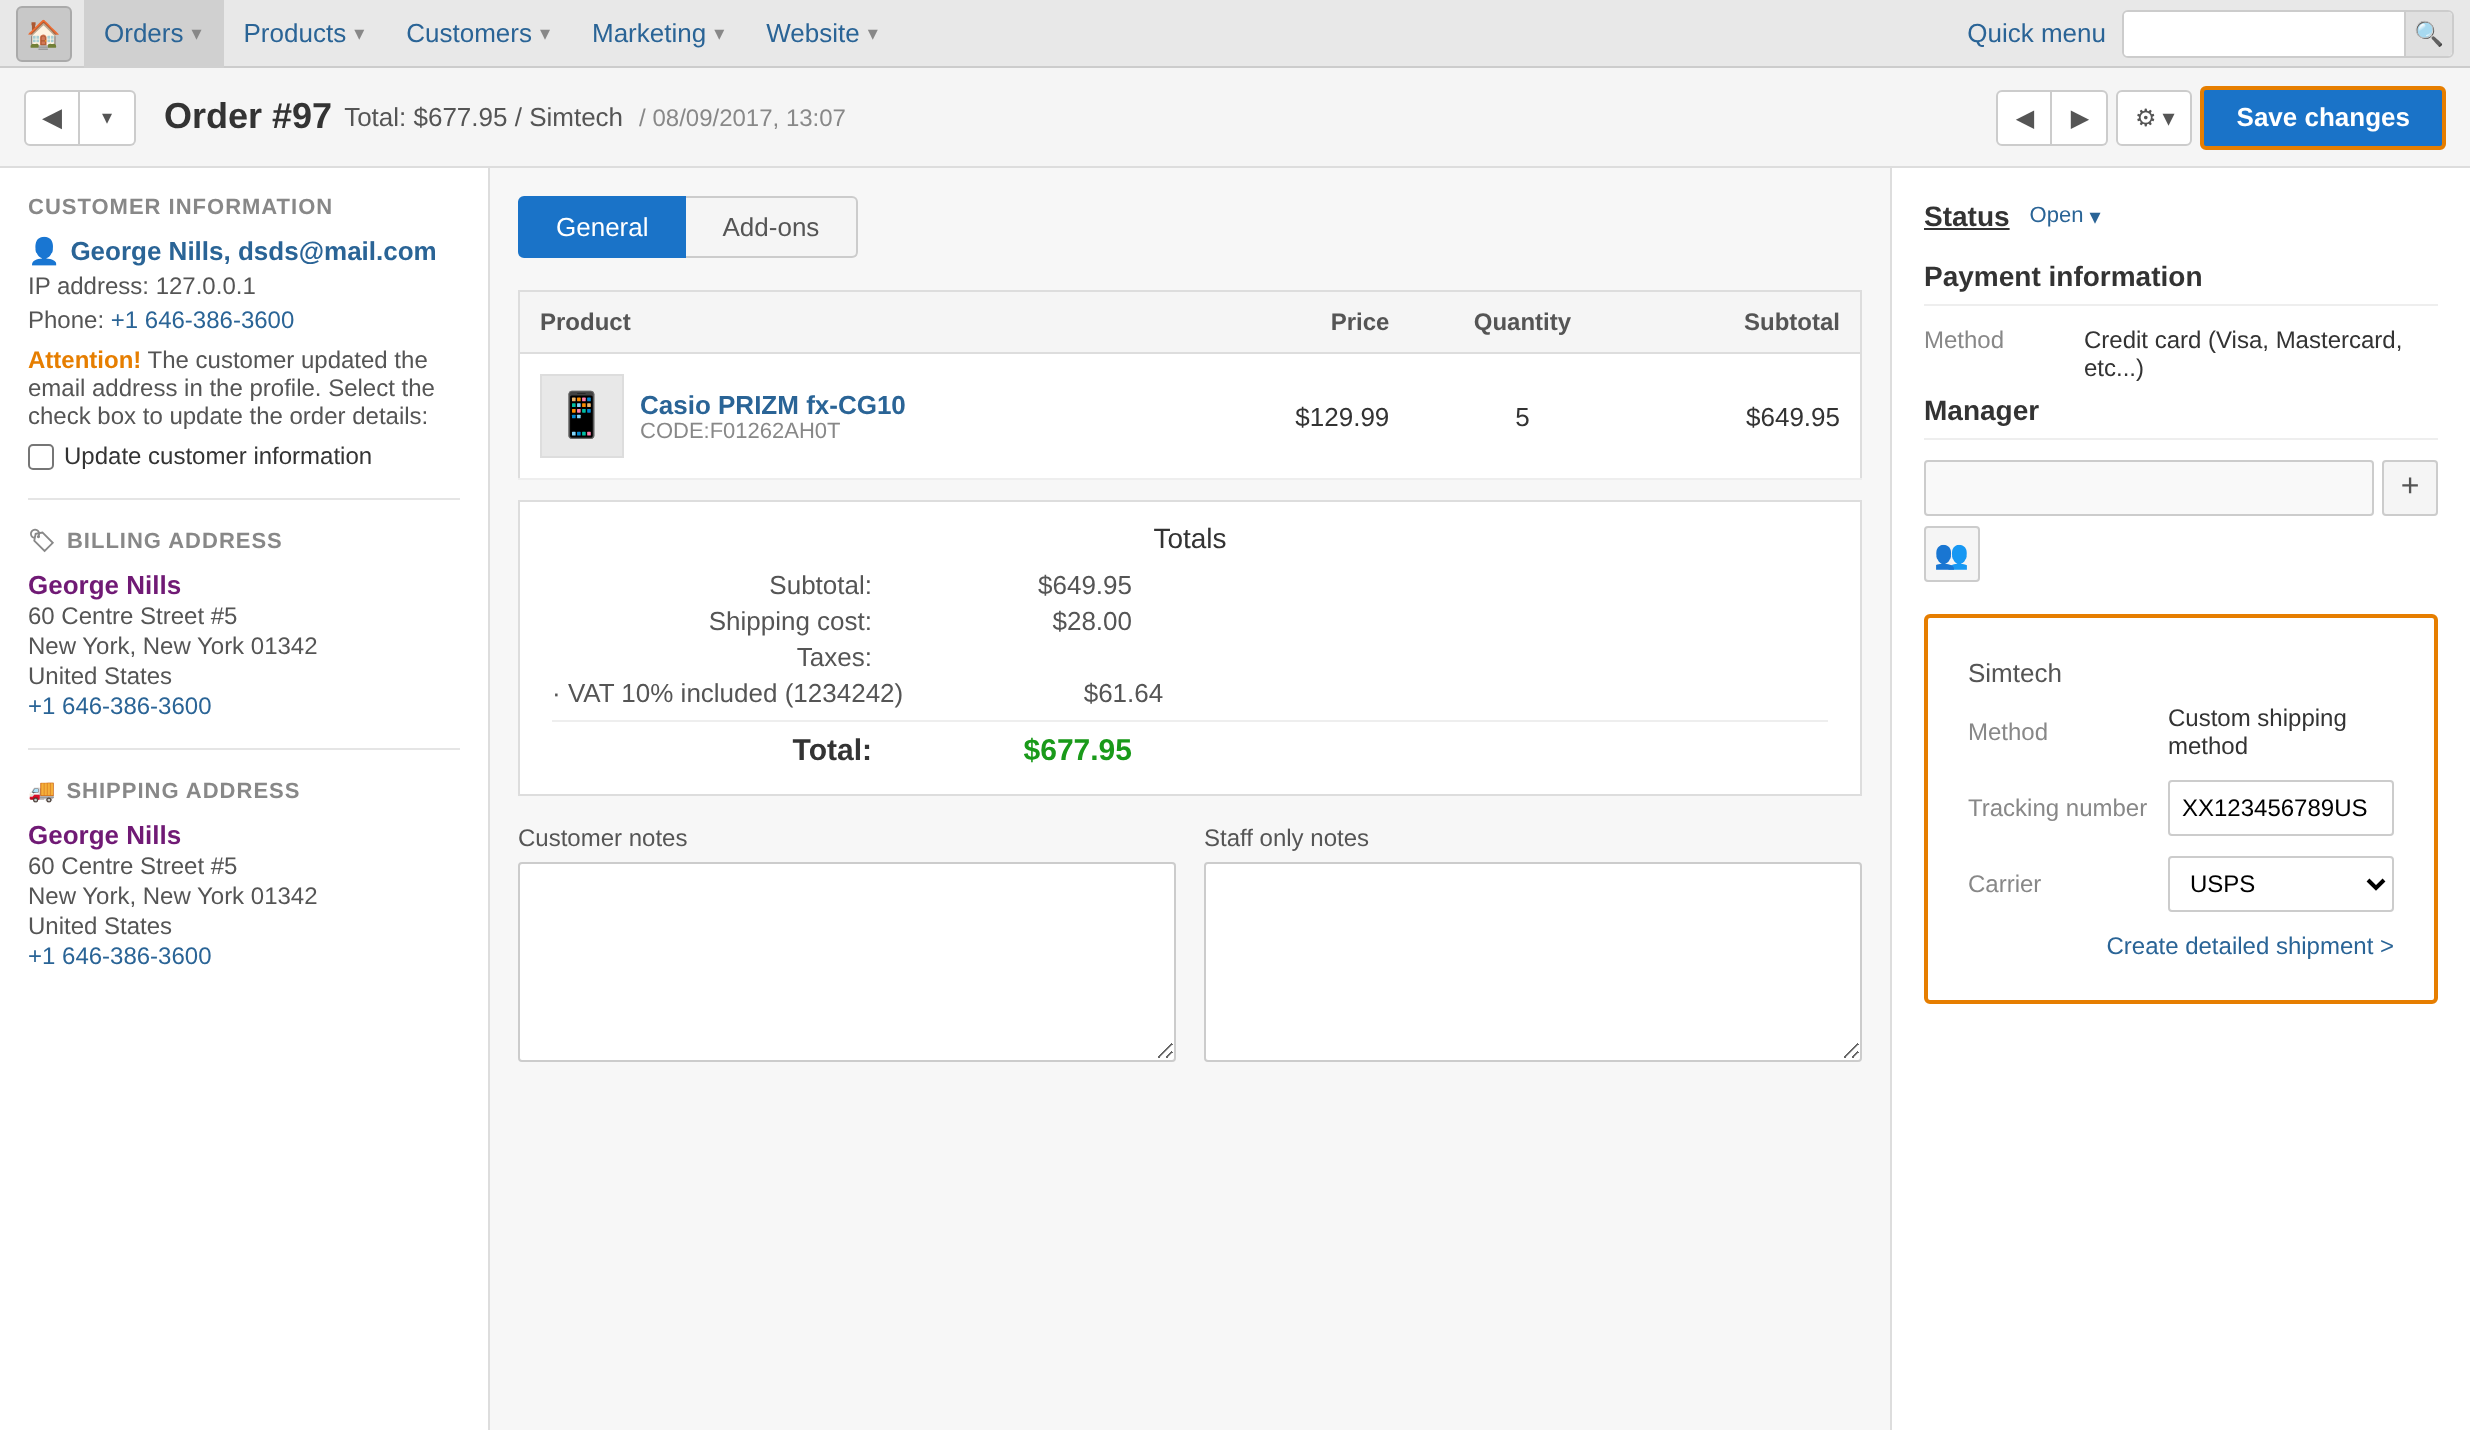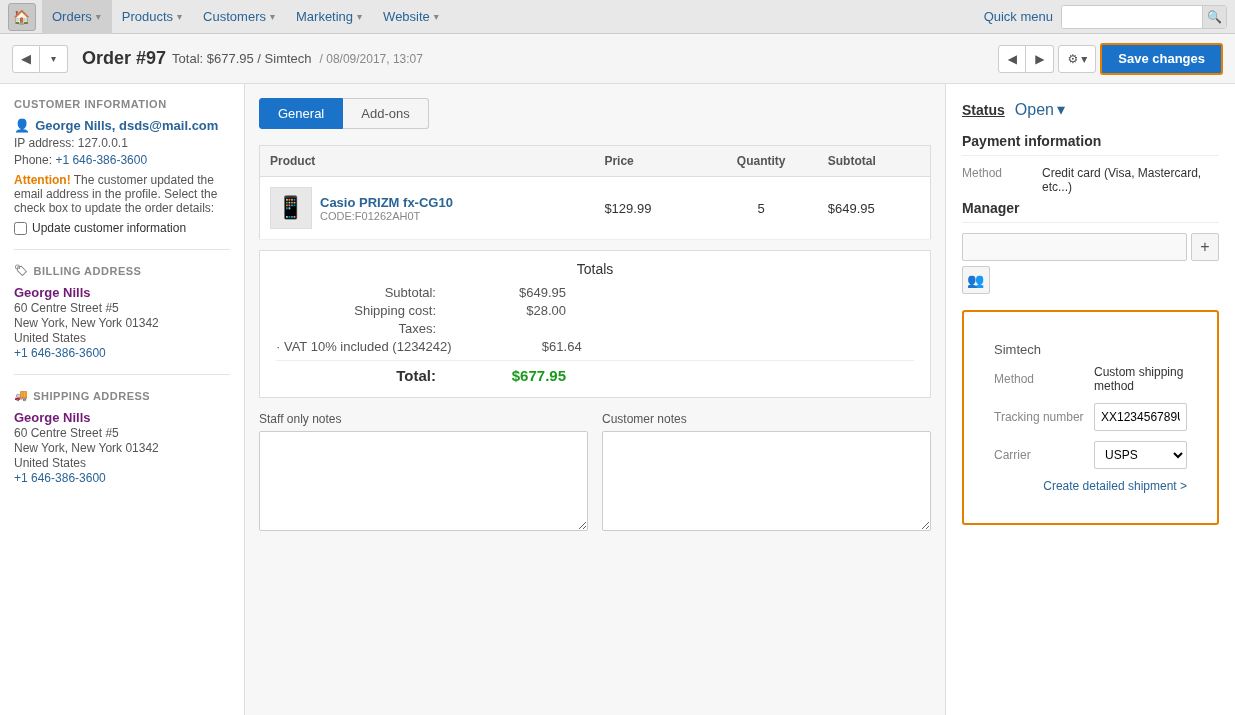--- a/index.html
+++ b/index.html
@@ -231,21 +231,21 @@
       font-size: 12px;
       font-weight: bold;
       color: #555;
     }
     .order-table td {
       padding: 10px;
       border-bottom: 1px solid #eee;
       font-size: 13px;
       vertical-align: middle;
     }
-    .order-table th.right, .order-table td.right { }
+    .order-table th.right, .order-table td.right { text-align: right; }
     .order-table th.center, .order-table td.center { text-align: center; }
     .product-img {
       width: 42px; height: 42px;
       background: #e8e8e8;
       display: flex; align-items: center; justify-content: center;
       font-size: 22px;
       border: 1px solid #ddd;
       margin-right: 8px;
       flex-shrink: 0;
     }
@@ -316,21 +316,21 @@
     }
 
     
     .status-row {
       display: flex; align-items: center; gap: 10px;
       margin-bottom: 14px;
     }
     .status-label { font-size: 14px; font-weight: bold; color: #333; text-decoration: underline; }
     .status-value {
       color: #2a6496;
-      font-size: 16px;
+      font-size: 11px;
       cursor: pointer;
       display: flex; align-items: center; gap: 3px;
     }
 
     .section-title-rp {
       font-size: 14px;
       font-weight: bold;
       color: #333;
       margin-bottom: 10px;
       border-bottom: 1px solid #eee;
@@ -371,21 +371,21 @@
       height: 28px; width: 28px;
       display: flex; align-items: center; justify-content: center;
       cursor: pointer; font-size: 14px; color: #555;
       border-radius: 2px;
       margin-top: 5px;
     }
 
     .shipping-section {
       border: 2px solid #e67e00;
       border-radius: 3px;
-      padding: 30px;
+      padding: 20px;
       margin-bottom: 10px;
     }
     .shipping-company { font-size: 13px; color: #555; margin-bottom: 8px; }
     .shipping-info-row {
       display: flex;
       margin-bottom: 10px;
       font-size: 12px;
       align-items: center;
     }
     .shipping-info-row .s-key { color: #888; min-width: 100px; }
@@ -574,25 +574,25 @@
         <span class="value">$61.64</span>
       </div>
       <div class="totals-row total-row">
         <span class="label">Total:</span>
         <span class="value">$677.95</span>
       </div>
     </div>
 
     <div class="notes-section">
       <div class="note-block">
+        <div class="note-label">Customer notes</div>
+        <textarea class="note-textarea" style=""></textarea>
+      </div>
+      <div class="note-block">
         <div class="note-label">Staff only notes</div>
-        <textarea class="note-textarea" style=""></textarea>
-      </div>
-      <div class="note-block">
-        <div class="note-label">Customer notes</div>
         <textarea class="note-textarea" style=""></textarea>
       </div>
     </div>
   </div>
 
   <div class="right-panel">
 
     <div class="status-row">
       <span class="status-label">Status</span>
       <span class="status-value">

